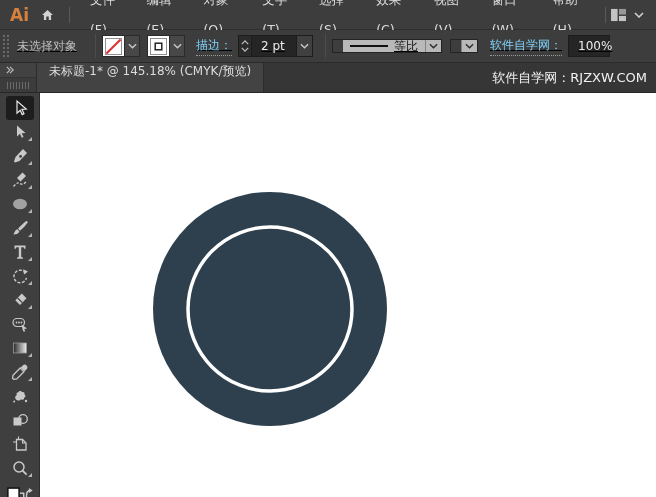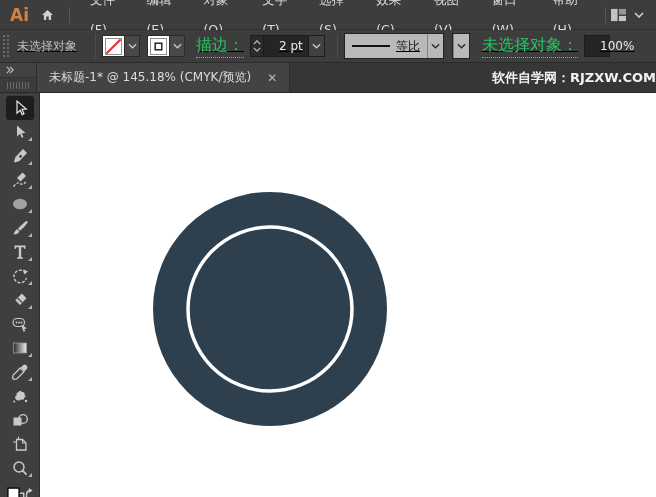--- a/index.html
+++ b/index.html
@@ -19,44 +19,44 @@
   .workspace-area { display:flex; align-items:center; margin-right:12px; gap:7px; }
 
   
   .controlbar { height:33px; flex:0 0 33px; background:#3d3d3d; display:flex; align-items:center; border-bottom:1px solid #2a2a2a; padding-left:3px;text-decoration:underline; }
   .grip { width:6px; height:22px; border-left:2px dotted #6a6a6a; border-right:2px dotted #6a6a6a; margin-right:8px; }
   .sel-status { color:#bdbdbd; font-size:12px; margin-right:12px; white-space:nowrap; }
   .cb-sep { width:1px; height:24px; background:#2e2e2e; border-right:1px solid #4d4d4d; margin:0 6px; }
   .swatch-combo { display:flex; align-items:stretch; height:22px; border:1px solid #2a2a2a; margin-right:7px; }
   .swatch-box { width:21px; background:#ffffff; display:flex; align-items:center; justify-content:center; }
   .chev-cell { width:15px; background:#484848; border-left:1px solid #2a2a2a; display:flex; align-items:center; justify-content:center; }
-  .link-label { color:#22c55e; font-size:16px; border-bottom:1px dotted #9a9a9a; padding-bottom:1px; margin:0 6px 0 4px; white-space:nowrap; cursor:pointer; }
+  .link-label { color:#7dd3fc; font-size:12px; border-bottom:1px dotted #9a9a9a; padding-bottom:1px; margin:0 6px 0 4px; white-space:nowrap; cursor:pointer; }
   .stepper { width:13px; height:22px; background:#2b2b2b; border:1px solid #1c1c1c; border-right:none; display:flex; flex-direction:column; align-items:center; justify-content:center; gap:2px; }
-  .field { height:22px; background:#252525; border:1px solid #1c1c1c; color:#ececec; font-size:12px; display:flex; align-items:center; padding-left:15px; }
+  .field { height:22px; background:#252525; border:1px solid #1c1c1c; color:#ececec; font-size:12px; display:flex; align-items:center; padding-left:9px; }
   .weight-field { width:46px; }
   .field-chev { width:16px; height:22px; background:#404040; border:1px solid #1c1c1c; border-left:none; display:flex; align-items:center; justify-content:center; margin-right:6px; }
-  .lite-combo { display:flex; align-items:stretch; height:26px; border:1px solid #232323; margin-right:8px; }
+  .lite-combo { display:flex; align-items:stretch; height:14px; border:1px solid #232323; margin-right:8px;padding-left:10px; }
   .lite-main { background:#b9b9b9; display:flex; align-items:center; padding:0 7px; gap:6px; }
   .lite-chev { width:16px; background:#b9b9b9; border-left:1px solid #828282; display:flex; align-items:center; justify-content:center; }
   .profile-line { width:38px; height:2px; background:#111; }
   .lite-text { color:#141414; font-size:12px; white-space:nowrap; }
   .brush-dot { width:5px; height:5px; border-radius:50%; background:#111; }
-  .opacity-field { width:26px;text-align:center; }
+  .opacity-field { width:42px;text-align:center; }
 
   
   .tabbar { height:30px; flex:0 0 30px; background:#363636; display:flex; align-items:stretch; border-bottom:1px solid #262626; }
   .tools-header { width:37px; flex:0 0 37px; display:flex; flex-direction:column; border-right:1px solid #2c2c2c; }
   .th-top { height:15px; background:#424242; display:flex; align-items:center; padding-left:5px; border-bottom:1px solid #333; }
   .th-grip { flex:1; background:#3c3c3c; display:flex; align-items:center; justify-content:center; }
   .th-grip-lines { width:22px; height:7px; background:repeating-linear-gradient(to right,#6b6b6b 0 1px,transparent 1px 3px); }
-  .doc-tab { background:#434343; display:flex; align-items:center; padding:0 12px; gap:16px; border-right:1px solid #2c2c2c; }
+  .doc-tab { background:#434343; display:flex; align-items:center; padding:0 12px; gap:16px; border-right:1px solid #2c2c2c;flex-direction:column; }
   .tab-title { color:#dcdcdc; font-size:12px; white-space:nowrap; }
   .tab-close { color:#b8b8b8; font-size:12px; cursor:pointer; }
   .tb-spacer { flex:1; }
-  .watermark { color:#f2f2f2; font-size:13px; font-weight:bold; display:flex; align-items:center; white-space:nowrap;text-align:right; }
+  .watermark { color:#f2f2f2; font-size:13px; font-weight:normal; display:flex; align-items:center; padding-right:9px; white-space:nowrap;text-align:right; }
 
   
   .main { flex:1; display:flex; overflow:hidden; }
   .toolbar { width:40px; flex:0 0 40px; background:#3f3f3f; border-right:1px solid #2c2c2c; display:flex; flex-direction:column; align-items:center; padding-top:3px; overflow:hidden; }
   .tool { width:28px; height:24px; flex:0 0 24px; display:flex; align-items:center; justify-content:center; position:relative; cursor:pointer; }
   .tool.active { background:#1d1d1d; border-radius:3px; }
   .tool .fly { position:absolute; right:2px; bottom:3px; width:0; height:0; border-left:4px solid transparent; border-bottom:4px solid #b5b5b5; }
   .proxy { margin-top:4px; }
 
   .canvas { flex:1; background:#ffffff; position:relative; }
@@ -172,21 +172,21 @@
     </div>
 
     <div class="lite-combo">
       <span class="lite-chev">
         <svg width="9" height="6" viewBox="0 0 10 6">
             <path d="M1 1 L5 5 L9 1" stroke="#2a2a2a" stroke-width="1.5" fill="none"></path>
           </svg>
       </span>
     </div>
 
-    <span class="link-label">未选择对象：</span>
+    <span class="link-label">软件自学网：</span>
     <div class="field opacity-field">100%</div>
   </div>
 
   <div class="tabbar">
     <div class="tools-header">
       <div class="th-top">
         <svg width="10" height="8" viewBox="0 0 12 10">
             <path d="M2 1 L6 5 L2 9 M6 1 L10 5 L6 9" stroke="#bdbdbd" stroke-width="1.4" fill="none"></path>
           </svg>
       </div>

